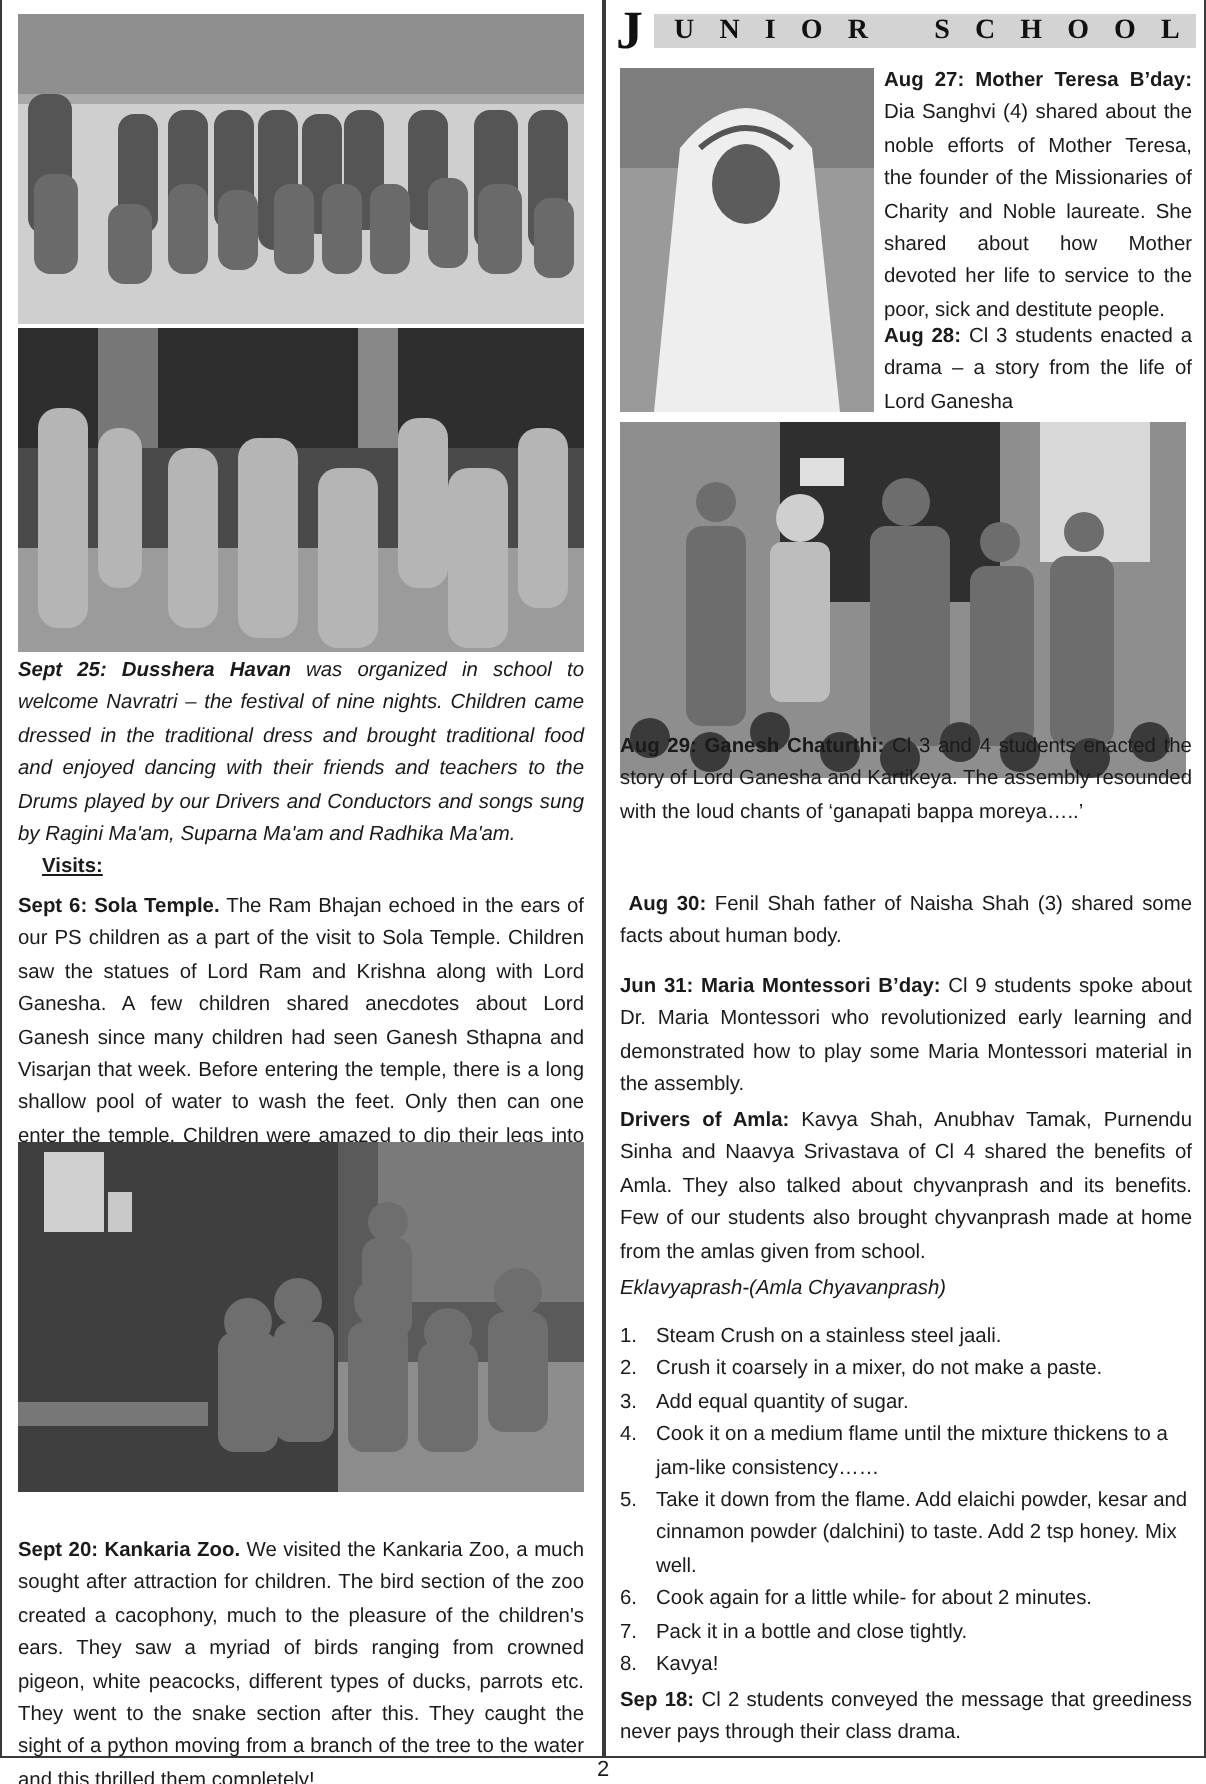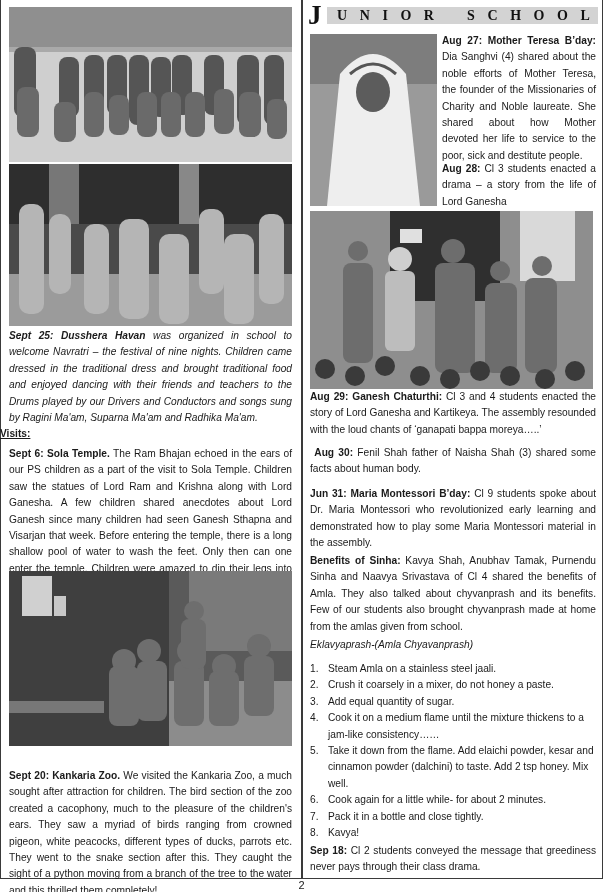--- a/index.html
+++ b/index.html
@@ -92,21 +92,21 @@
       <rect x="215" y="70" width="30" height="90" rx="10"></rect>
       <rect x="250" y="50" width="25" height="90" rx="10"></rect>
     </g>
   </svg>
 </div>
 
 <div class="blk" style="left:9px;top:328px;width:283px;font-style:italic;">
   <p><b>Sept 25: Dusshera Havan</b><span> was organized in school to welcome Navratri – the festival of nine nights. Children came dressed in the traditional dress and brought traditional food and enjoyed dancing with their friends and teachers to the Drums played by our Drivers and Conductors and songs sung by Ragini Ma'am, Suparna Ma'am and Radhika Ma'am.</span></p>
 </div>
 
-<div class="blk" style="left:0;top:426px;width:283px;text-decoration:underline;">
+<div class="blk" style="left:21px;top:426px;width:283px;text-decoration:underline;">
   <p><b>Visits:</b></p>
 </div>
 
 <div class="blk" style="left:9px;top:446px;width:283px;">
   <p><b>Sept 6: Sola Temple.</b><span> The Ram Bhajan echoed in the ears of our PS children as a part of the visit to Sola Temple. Children saw the statues of Lord Ram and Krishna along with Lord Ganesha. A few children shared anecdotes about Lord Ganesh since many children had seen Ganesh Sthapna and Visarjan that week. Before entering the temple, there is a long shallow pool of water to wash the feet. Only then can one enter the temple. Children were amazed to dip their legs into it.</span></p>
 </div>
 
 <div class="photo" style="left:9px;top:571px;width:283px;height:175px;">
   <svg viewBox="0 0 283 175" preserveAspectRatio="none">
     <rect width="283" height="175" fill="#5a5a5a"></rect>
@@ -200,49 +200,49 @@
       <circle cx="110" cy="165" r="10"></circle>
         <circle cx="140" cy="168" r="10"></circle>
         <circle cx="170" cy="160" r="10"></circle>
       <circle cx="200" cy="165" r="10"></circle>
         <circle cx="235" cy="168" r="10"></circle>
         <circle cx="265" cy="160" r="10"></circle>
     </g>
   </svg>
 </div>
 
-<div class="blk" style="left:310px;top:389px;width:286px;">
+<div class="blk" style="left:310px;top:366px;width:286px;">
   <p><b>Aug 29: Ganesh Chaturthi:</b><span> Cl 3 and 4 students enacted the story of Lord Ganesha and Kartikeya. The assembly resounded with the loud chants of ‘ganapati bappa moreya…..’</span></p>
 </div>
 
 <div class="blk" style="left:310px;top:445px;width:286px;">
   <p>&nbsp;<b>Aug 30:</b><span> Fenil Shah father of Naisha Shah (3) shared some facts about human body.</span></p>
 </div>
 
 <div class="blk" style="left:310px;top:486px;width:286px;">
   <p><b>Jun 31: Maria Montessori B’day:</b><span> Cl 9 students spoke about Dr. Maria Montessori who revolutionized early learning and demonstrated how to play some Maria Montessori material in the assembly.</span></p>
 </div>
 
 <div class="blk" style="left:310px;top:553px;width:286px;">
-  <p><b>Benefits of Sinha:</b><span> Kavya Shah, Anubhav Tamak, Purnendu Sinha and Naavya Srivastava of Cl 4 shared the benefits of Amla. They also talked about chyvanprash and its benefits. Few of our students also brought chyvanprash made at home from the amlas given from school.</span></p>
+  <p><b>Drivers of Amla:</b><span> Kavya Shah, Anubhav Tamak, Purnendu Sinha and Naavya Srivastava of Cl 4 shared the benefits of Amla. They also talked about chyvanprash and its benefits. Few of our students also brought chyvanprash made at home from the amlas given from school.</span></p>
 </div>
 
 <div class="blk" style="left:310px;top:637px;width:286px;font-style:italic;">
   <p>Eklavyaprash-(Amla Chyavanprash)</p>
 </div>
 
 <div class="blk" style="left:310px;top:661px;width:286px;">
   <ol>
     <li>
         <span class="n">1.</span>
-        <span class="t">Steam Amla on a stainless steel jaali.</span>
+        <span class="t">Steam Crush on a stainless steel jaali.</span>
       </li>
     <li>
         <span class="n">2.</span>
-        <span class="t">Crush it coarsely in a mixer, do not  honey a paste.</span>
+        <span class="t">Crush it coarsely in a mixer, do not  make a paste.</span>
       </li>
     <li>
         <span class="n">3.</span>
         <span class="t">Add equal quantity of sugar.</span>
       </li>
     <li>
         <span class="n">4.</span>
         <span class="t">Cook it on a medium flame until the mixture thickens to a jam-like consistency……</span>
       </li>
     <li>

